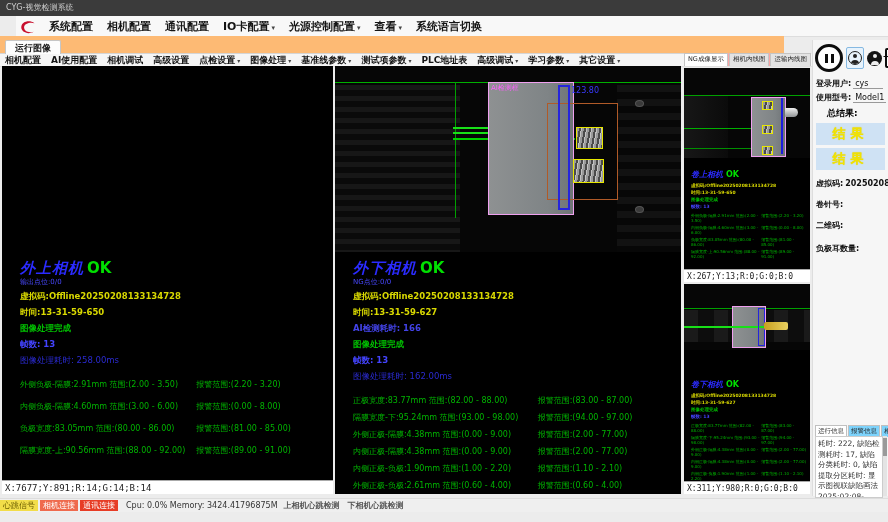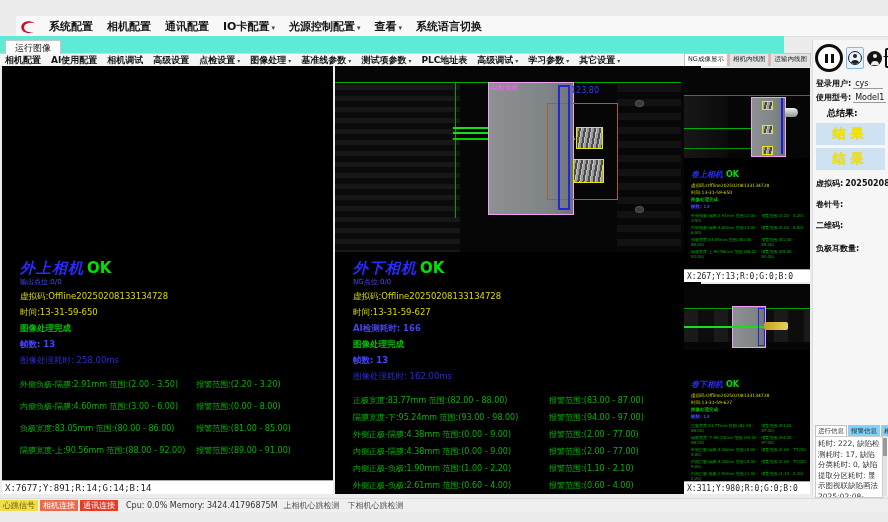--- a/index.html
+++ b/index.html
@@ -6,38 +6,38 @@
   .app{position:relative;width:888px;height:522px;background:#ececec;overflow:hidden;
        font-family:"DejaVu Sans",sans-serif;cursor:default;}
   
   .titlebar{position:absolute;left:0;top:0;width:888px;height:16px;background:#3b3b3b;
             color:#cfcfcf;font-size:8px;line-height:16px;padding-left:6px;box-sizing:border-box;}
   .menubar{position:absolute;left:16px;top:16px;width:888px;height:20px;background:#f8f8f8;
            border-bottom:1px solid #ddd;display:flex;align-items:center;}
   .logo{width:17px;height:14px;margin:0 5px 0 4px;flex:0 0 auto;}
   .menu-item{font-size:11px;font-weight:bold;color:#151515;padding:0 7px;white-space:nowrap;}
   .arrow{font-style:normal;font-size:7px;margin-left:2px;color:#444;}
-  .tabrow{position:absolute;left:0;top:36px;width:784px;height:17px;background:#5eead4;
-          border-bottom:1px solid #d5d5d5;}
+  .tabrow{position:absolute;left:0;top:36px;width:784px;height:17px;background:#fdba74;
+          border-bottom:1px solid #d5d5d5;font-weight:bold;}
   .runtab{display:inline-block;margin:2px 0 0 5px;padding:1px 9px;font-size:9px;background:#fdfdfd;
           border:1px solid #c6c6c6;border-bottom:none;border-radius:2px 2px 0 0;color:#222;}
   .toolbar{position:absolute;left:0;top:54px;width:812px;height:12px;background:#f5f5f5;
            display:flex;align-items:center;border-bottom:1px solid #e0e0e0;}
   .tool-item{font-size:9px;font-weight:bold;color:#151515;padding:0 5px;white-space:nowrap;}
   .tool-item .arrow{font-size:6px;}
   
   .view{position:absolute;top:66px;background:#000;}
   .view-left{left:2px;width:331px;height:428px;}
-  .view-middle{left:335px;width:346px;height:428px;padding-left:20px;}
+  .view-middle{left:335px;width:346px;height:428px;}
   .cam-img{position:absolute;left:0;top:0;width:100%;height:186px;overflow:hidden;background:#060606;}
   .camtext{position:absolute;left:18px;top:192px;right:4px;}
   .cam-title{color:#2b2bff;font-size:15px;font-weight:bold;font-style:italic;letter-spacing:1px;}
   .cam-ok{color:#00e000;font-size:15px;font-weight:bold;margin-left:3px;font-style:normal;}
   .cam-sub{color:#4848ff;font-size:7px;margin-top:-1px;}
-  .cam-code{color:#d9d900;font-size:8.5px;font-weight:normal;margin-top:4px;}
+  .cam-code{color:#d9d900;font-size:8.5px;font-weight:bold;margin-top:4px;}
   .cam-ai{color:#4343e8;font-size:8.5px;font-weight:bold;margin-top:4px;}
   .cam-done{color:#00c000;font-size:8.5px;font-weight:bold;margin-top:4px;}
   .cam-frame{color:#4444ff;font-size:8.5px;font-weight:bold;margin-top:4px;}
   .cam-elapsed{color:#2a2ad0;font-size:8.5px;margin-top:4px;}
   .mrows{margin-top:12px;}
   .mrow{display:flex;color:#00b400;font-size:8px;}
   .view-left .mrow{margin-bottom:11px;}
   .view-middle .mrow{margin-bottom:6px;}
   .mlabel{width:57%;}
   .malarm{flex:1;}
@@ -154,20 +154,23 @@
              align-items:center;font-size:8px;color:#333;border-top:1px solid #ddd;}
   .badge{padding:0 3px;height:11px;line-height:11px;margin-right:2px;font-size:8px;white-space:nowrap;}
   .cpu{margin:0 6px;white-space:nowrap;}
   .hb{margin-right:8px;color:#555;white-space:nowrap;}
 </style>
 </head>
 <body>
 
 <div class="app">
 
+  <div class="titlebar">
+    <span>CYG-视觉检测系统</span>
+  </div>
 
   <div class="menubar">
     <span class="logo">
       <svg viewBox="0 0 20 16" width="17" height="14">
           <path d="M17 3.5 C11 -1 2 1.5 1.5 8 c-0.4 6 8 9.5 14.5 5.5 C10 15.5 4.5 13 4.8 8 C5.1 3.8 12 1.8 17 3.5 Z" fill="#c8102e"></path>
         </svg>
     </span>
     <div class="menu-items" style="display:flex;">
         <span class="menu-item">系统配置</span>
         <span class="menu-item">相机配置</span>
@@ -422,19 +425,19 @@
       </div>
   </div>
 
   <div class="statusbar">
     <span style="display:flex;">
         <span class="badge" style="background: rgb(242, 221, 73); color: rgb(107, 93, 0);">心跳信号</span>
         <span class="badge" style="background: rgb(239, 106, 77); color: rgb(255, 255, 255);">相机连接</span>
         <span class="badge" style="background: rgb(231, 60, 37); color: rgb(255, 255, 255);">通讯连接</span>
       </span>
     <span class="cpu">Cpu: 0.0% Memory: 3424.41796875M</span>
-    <span style="display:flex;">
+    <span style="display:flex;font-weight:bold;">
         <span class="hb">上相机心跳检测</span>
         <span class="hb">下相机心跳检测</span>
       </span>
   </div>
 
 </div>
 
 </body></html>

